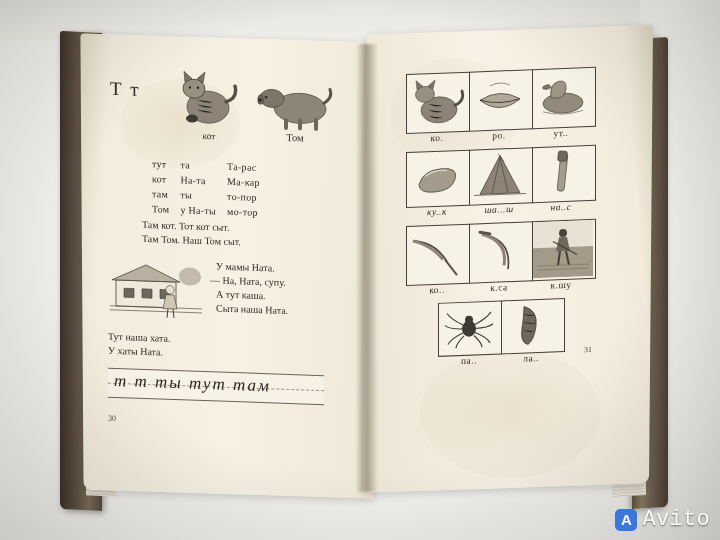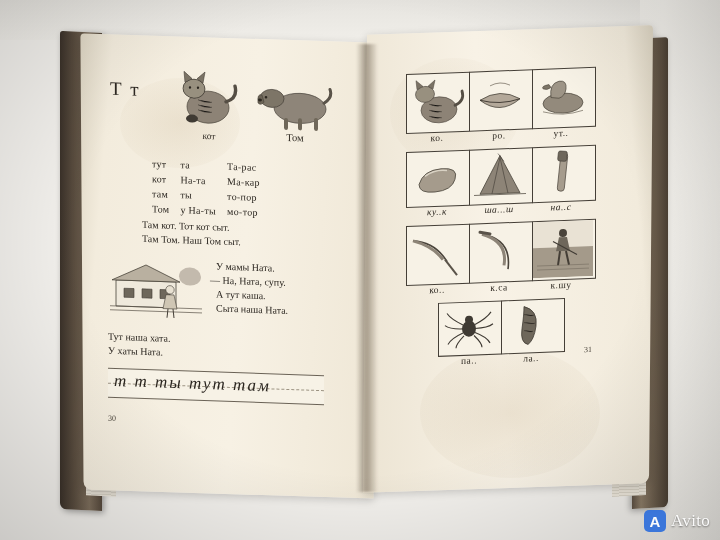--- a/index.html
+++ b/index.html
@@ -226,22 +226,22 @@
     width: 22px; height: 22px;
     border-radius: 5px;
     background: #2f6fdc;
     color: #fff;
     font-family: "Liberation Sans", sans-serif;
     font-size: 15px;
     font-weight: bold;
     display: flex; align-items: center; justify-content: center;
   }
   .wm-text {
-    font-family: Liberation Serif, serif;
-    font-size: 17px;
+    font-family: Liberation Mono, monospace;
+    font-size: 22px;
     color: #ffffff;
     text-shadow: 0 1px 2px rgba(0,0,0,0.55);
     letter-spacing: 0.3px;
   }
   .vignette {
     position: absolute;
     left:0; top:0; width:720px; height:540px;
     background: radial-gradient(ellipse at 50% 45%, rgba(0,0,0,0) 55%, rgba(0,0,0,0.16) 100%);
     pointer-events: none;
   }

